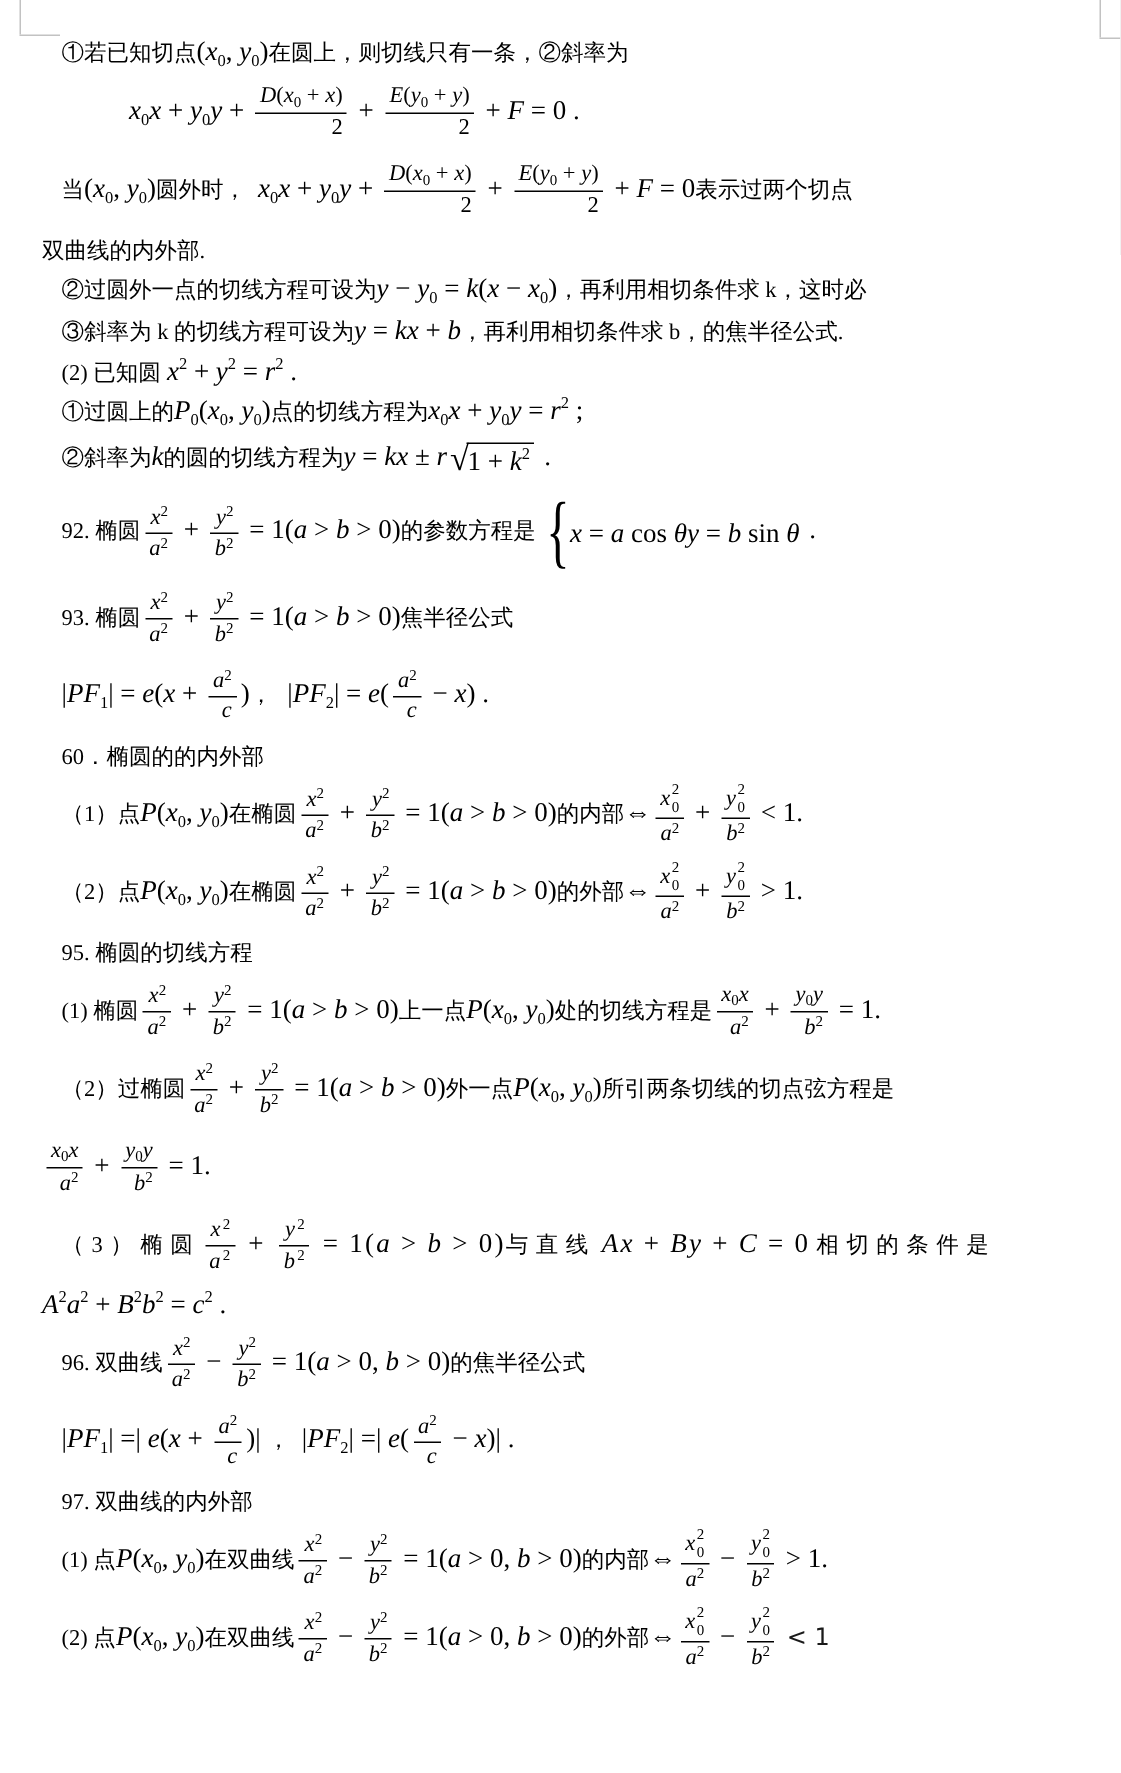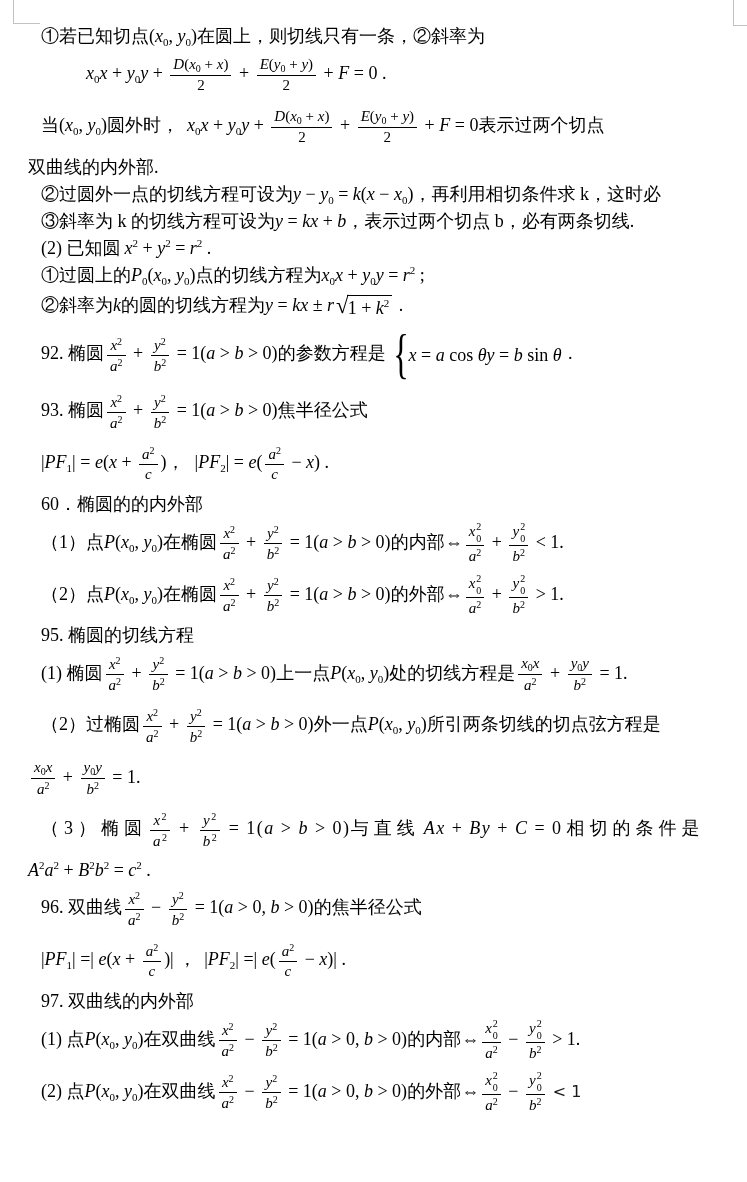--- a/index.html
+++ b/index.html
@@ -16,28 +16,28 @@
 
   .content{position:absolute;left:28px;top:22px;right:8px;}
   .line{display:flex;align-items:center;min-height:27px;}
   .hf{min-height:52px;}
   .hc{min-height:62px;}
   .hq{min-height:36px;}
   .ind1{padding-left:13px;}
   .ind2{padding-left:58px;}
   .ln-in{font-size:18px;white-space:pre;}
 
-  .cjk{font-size:18px;}
+  .cjk{font-size:15px;}
   .rm{font-size:18px;}
   .it{font-size:18px;font-style:italic;}
   .sans{font-family:"DejaVu Sans","Liberation Sans",sans-serif;font-size:16px;color:#1a1a1a;}
   .sub{font-size:11px;vertical-align:-4px;}
   .sup{font-size:11px;vertical-align:7px;}
 
-  .frac{display:inline-block;vertical-align:middle;text-align:center;font-size:15px;line-height:1.12;margin:0 3px;}
+  .frac{display:inline-block;vertical-align:middle;text-align:right;font-size:15px;line-height:1.12;margin:0 3px;}
   .frac .it,.frac .rm{font-size:15px;}
   .frac .num{display:block;border-bottom:1px solid #000;padding:0 3px 1px;}
   .frac .den{display:block;padding:1px 3px 0;}
   .frac .sub{font-size:10px;vertical-align:-3px;}
   .frac .sup{font-size:10px;vertical-align:5px;}
 
   .ssk{display:inline-flex;flex-direction:column;align-items:center;line-height:1;vertical-align:middle;margin-left:1px;row-gap:2px;}
   .ss-t,.ss-b{font-size:10px;}
 
   .sqrt{display:inline-flex;align-items:flex-start;vertical-align:middle;margin:0 2px;}
@@ -71,21 +71,21 @@
       <div class="line ind1 hf">
         <span class="ln-in"><span class="tk cjk">当</span><span class="tk rm">(</span><span class="tk it">x</span><span class="tk sub">0</span><span class="tk rm">, </span><span class="tk it">y</span><span class="tk sub">0</span><span class="tk rm">)</span><span class="tk cjk">圆外时，</span><span class="gap" style="width: 8px;"></span><span class="tk it">x</span><span class="tk sub">0</span><span class="tk it">x</span><span class="tk rm"> + </span><span class="tk it">y</span><span class="tk sub">0</span><span class="tk it">y</span><span class="tk rm"> + </span><span class="frac"><span class="num"><span class="tk it">D</span><span class="tk rm">(</span><span class="tk it">x</span><span class="tk sub">0</span><span class="tk rm"> + </span><span class="tk it">x</span><span class="tk rm">)</span></span><span class="den"><span class="tk rm">2</span></span></span><span class="tk rm"> + </span><span class="frac"><span class="num"><span class="tk it">E</span><span class="tk rm">(</span><span class="tk it">y</span><span class="tk sub">0</span><span class="tk rm"> + </span><span class="tk it">y</span><span class="tk rm">)</span></span><span class="den"><span class="tk rm">2</span></span></span><span class="tk rm"> + </span><span class="tk it">F</span><span class="tk rm"> = 0</span><span class="tk cjk">表示过两个切点</span></span>
       </div>
       <div class="line ind0">
         <span class="ln-in"><span class="tk cjk">双曲线的内外部.</span></span>
       </div>
       <div class="line ind1">
         <span class="ln-in"><span class="tk cjk">②过圆外一点的切线方程可设为</span><span class="tk it">y</span><span class="tk rm"> − </span><span class="tk it">y</span><span class="tk sub">0</span><span class="tk rm"> = </span><span class="tk it">k</span><span class="tk rm">(</span><span class="tk it">x</span><span class="tk rm"> − </span><span class="tk it">x</span><span class="tk sub">0</span><span class="tk rm">)</span><span class="tk cjk">，再利用相切条件求 k，这时必</span></span>
       </div>
       <div class="line ind1">
-        <span class="ln-in"><span class="tk cjk">③斜率为 k 的切线方程可设为</span><span class="tk it">y</span><span class="tk rm"> = </span><span class="tk it">k</span><span class="tk it">x</span><span class="tk rm"> + </span><span class="tk it">b</span><span class="tk cjk">，表示过两个切点 b，必有两条切线.</span></span>
+        <span class="ln-in"><span class="tk cjk">③斜率为 k 的切线方程可设为</span><span class="tk it">y</span><span class="tk rm"> = </span><span class="tk it">k</span><span class="tk it">x</span><span class="tk rm"> + </span><span class="tk it">b</span><span class="tk cjk">，再利用相切条件求 b，的焦半径公式.</span></span>
       </div>
       <div class="line ind1">
         <span class="ln-in"><span class="tk cjk">(2) 已知圆</span><span class="gap" style="width: 4px;"></span><span class="tk it">x</span><span class="tk sup">2</span><span class="tk rm"> + </span><span class="tk it">y</span><span class="tk sup">2</span><span class="tk rm"> = </span><span class="tk it">r</span><span class="tk sup">2</span><span class="tk rm"> .</span></span>
       </div>
       <div class="line ind1">
         <span class="ln-in"><span class="tk cjk">①过圆上的</span><span class="tk it">P</span><span class="tk sub">0</span><span class="tk rm">(</span><span class="tk it">x</span><span class="tk sub">0</span><span class="tk rm">, </span><span class="tk it">y</span><span class="tk sub">0</span><span class="tk rm">)</span><span class="tk cjk">点的切线方程为</span><span class="tk it">x</span><span class="tk sub">0</span><span class="tk it">x</span><span class="tk rm"> + </span><span class="tk it">y</span><span class="tk sub">0</span><span class="tk it">y</span><span class="tk rm"> = </span><span class="tk it">r</span><span class="tk sup">2</span><span class="tk rm"> ;</span></span>
       </div>
       <div class="line ind1 hq">
         <span class="ln-in"><span class="tk cjk">②斜率为</span><span class="tk it">k</span><span class="tk cjk">的圆的切线方程为</span><span class="tk it">y</span><span class="tk rm"> = </span><span class="tk it">k</span><span class="tk it">x</span><span class="tk rm"> ± </span><span class="tk it">r</span><span class="sqrt"><span class="rad">√</span><span class="rdc"><span class="tk rm">1 + </span><span class="tk it">k</span><span class="tk sup">2</span></span></span><span class="tk rm"> .</span></span>
       </div>

